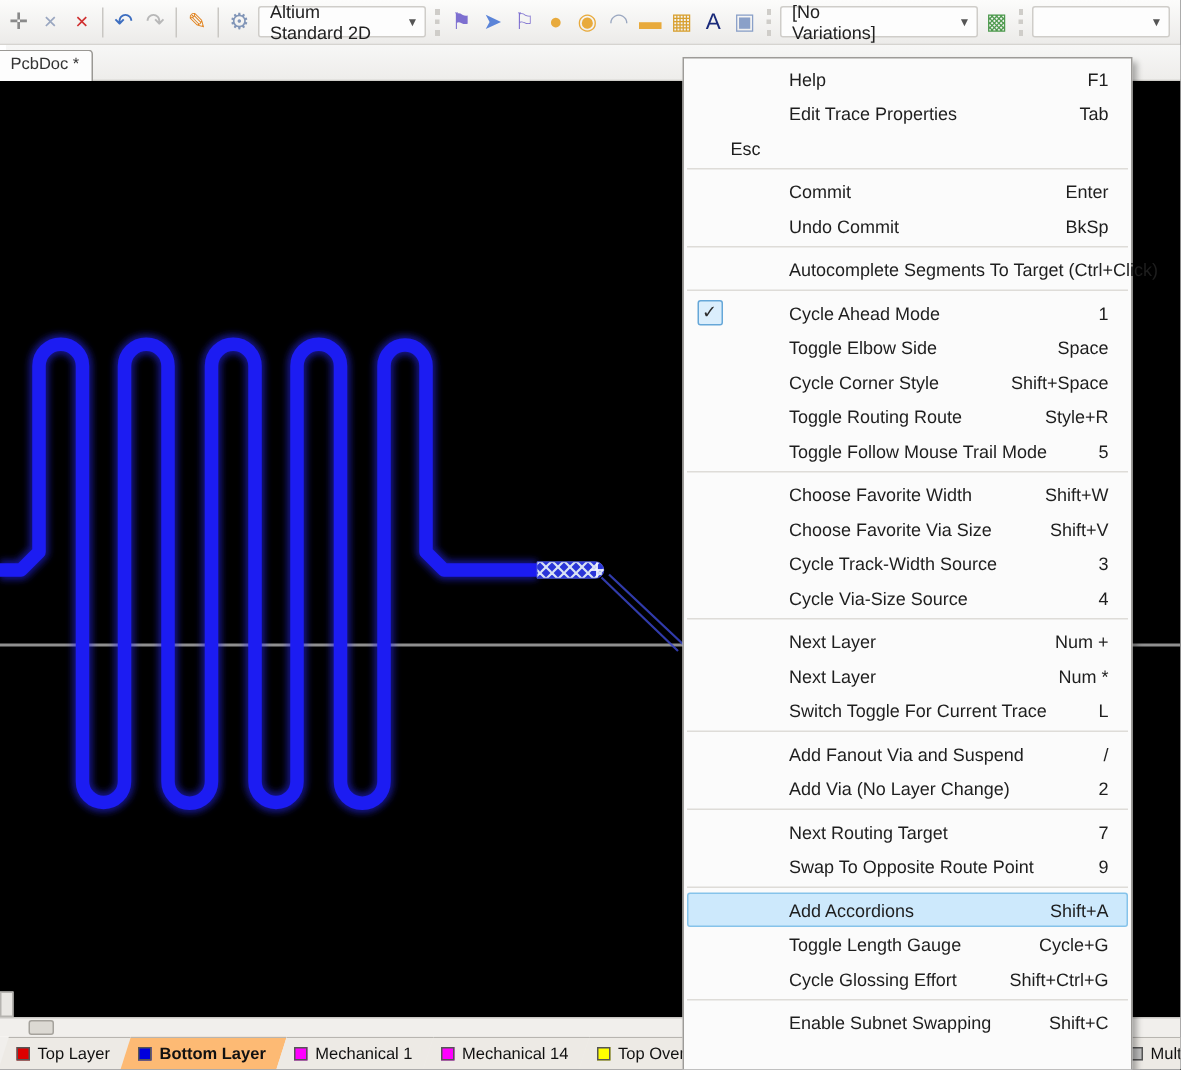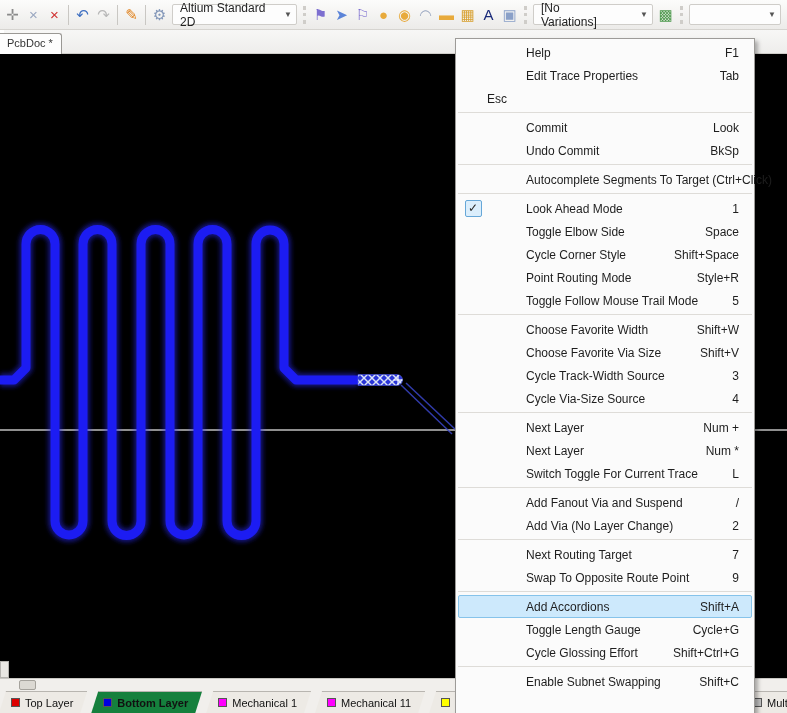--- a/index.html
+++ b/index.html
@@ -21,22 +21,22 @@
     font-size:15px; border-radius:2px; cursor:default; flex:0 0 auto;
   }
   .tbsep { width:1px; height:20px; background:#c9c7c3; margin:0 3px; flex:0 0 auto; }
   .tbdot { width:3px; height:18px; border-left:3px dotted #cfcdc9; margin:0 4px; flex:0 0 auto; }
   .combo {
     height:21px; background:#fdfdfd; border:1px solid #cfcdc9; border-radius:2px;
     display:flex; align-items:center; justify-content:space-between;
     padding:0 4px 0 7px; font-size:12px; color:#222; flex:0 0 auto; margin:0 2px;
   }
   .combo .caret { font-size:8px; color:#555; margin-left:6px; }
-  [data-name="view-configuration-combo"]  { width:125px; }
-  [data-name="variations-combo"]          { width:120px;gap:36px; }
+  [data-name="view-configuration-combo"]  { width:112px; }
+  [data-name="variations-combo"]          { width:132px;gap:36px; }
   [data-name="unnamed-combo"]             { width:92px;  }
 
   
   .doctab-bar {
     position:absolute; left:4px; top:30px; width:787px; height:24px;
     background:linear-gradient(#f7f7f6,#eeedeb);
     border-bottom:1px solid #cfcdc9;
   }
   .doctab {
     position:absolute; left:-10px; top:3px; height:21px;
@@ -62,29 +62,29 @@
   }
   .hthumb {
     position:absolute; left:19px; top:1px; width:17px; height:10px;
     background:#dcd9d3; border:1px solid #a5a29c; border-radius:2px;
   }
 
   
   .layer-tabs {
     position:absolute; left:0; top:691px; width:760px; height:22px;
     background:#f1efec; display:flex; align-items:stretch; padding-left:6px;
-    font-size:11px; color:#111;gap:11px;
+    font-size:11px; color:#111;
   }
   .ltab {
     display:flex; align-items:center; gap:5px; padding:0 14px 0 12px;
     background:#edeae5; border-top:1px solid #b8b5b0;
     clip-path:polygon(7px 0, 100% 0, calc(100% - 7px) 100%, 0 100%);
     margin-left:-7px; white-space:nowrap; cursor:default;
   }
-  .ltab.active { background:#15803d; font-weight:bold; }
+  .ltab.active { background:#fdba74; font-weight:bold; }
   .ltab .swatch { width:9px; height:9px; border:1px solid #555; flex:0 0 auto; }
   .ltab.floating { position:absolute; left:748px; top:0; height:22px; }
 
   
   .menu {
     position:absolute; left:455px; top:38px; width:300px; height:700px;
     background:#fbfbfb; border:1px solid #9d9b98;
     box-shadow:3px 3px 4px rgba(0,0,0,.3);
     padding:2px 0; z-index:10; font-size:12px; color:#1e1e1e;
   }
@@ -209,21 +209,21 @@
       <div class="ltab active" data-name="layer-tab-bottom-layer">
         <span class="swatch" data-name="layer-color-swatch" style="background: rgb(0, 0, 221);"></span>
         <span data-name="layer-tab-label">Bottom Layer</span>
       </div>
       <div class="ltab" data-name="layer-tab-mechanical-1">
         <span class="swatch" data-name="layer-color-swatch" style="background: rgb(255, 0, 255);"></span>
         <span data-name="layer-tab-label">Mechanical 1</span>
       </div>
       <div class="ltab" data-name="layer-tab-mechanical-13">
         <span class="swatch" data-name="layer-color-swatch" style="background: rgb(255, 0, 255);"></span>
-        <span data-name="layer-tab-label">Mechanical 11</span>
+        <span data-name="layer-tab-label">Mechanical 14</span>
       </div>
       <div class="ltab" data-name="layer-tab-top-overlay">
         <span class="swatch" data-name="layer-color-swatch" style="background: rgb(255, 255, 0);"></span>
         <span data-name="layer-tab-label">Top Overlay</span>
       </div>
       <div class="ltab" data-name="layer-tab-bottom-overlay">
         <span class="swatch" data-name="layer-color-swatch" style="background: rgb(128, 128, 0);"></span>
         <span data-name="layer-tab-label">Bottom Overlay</span>
       </div>
       <div class="ltab floating" data-name="layer-tab-multilayer">
@@ -244,54 +244,54 @@
         <span class="mshortcut" data-name="menu-item-shortcut">Tab</span>
       </div>
       <div class="mitem" data-name="menu-item-suspend">
         <span class="gutter" data-name="menu-item-gutter"></span>
         <span class="mshortcut" data-name="menu-item-shortcut">Esc</span>
       </div>
       <div class="msep" data-name="menu-separator"></div>
       <div class="mitem" data-name="menu-item-commit">
         <span class="gutter" data-name="menu-item-gutter"></span>
         <span class="mlabel" data-name="menu-item-label">Commit</span>
-        <span class="mshortcut" data-name="menu-item-shortcut">Look</span>
+        <span class="mshortcut" data-name="menu-item-shortcut">Enter</span>
       </div>
       <div class="mitem" data-name="menu-item-undo-commit">
         <span class="gutter" data-name="menu-item-gutter"></span>
         <span class="mlabel" data-name="menu-item-label">Undo Commit</span>
         <span class="mshortcut" data-name="menu-item-shortcut">BkSp</span>
       </div>
       <div class="msep" data-name="menu-separator"></div>
       <div class="mitem" data-name="menu-item-autocomplete-segments">
         <span class="gutter" data-name="menu-item-gutter"></span>
         <span class="mlabel" data-name="menu-item-label">Autocomplete Segments To Target (Ctrl+Click)</span>
         <span class="mshortcut" data-name="menu-item-shortcut"></span>
       </div>
       <div class="msep" data-name="menu-separator"></div>
       <div class="mitem" data-name="menu-item-look-ahead-mode">
         <span class="gutter" data-name="menu-item-gutter">
           <span class="checkbox" data-name="checkmark-icon">✓</span>
         </span>
-        <span class="mlabel" data-name="menu-item-label">Look Ahead Mode</span>
+        <span class="mlabel" data-name="menu-item-label">Cycle Ahead Mode</span>
         <span class="mshortcut" data-name="menu-item-shortcut">1</span>
       </div>
       <div class="mitem" data-name="menu-item-toggle-elbow-side">
         <span class="gutter" data-name="menu-item-gutter"></span>
         <span class="mlabel" data-name="menu-item-label">Toggle Elbow Side</span>
         <span class="mshortcut" data-name="menu-item-shortcut">Space</span>
       </div>
       <div class="mitem" data-name="menu-item-cycle-corner-style">
         <span class="gutter" data-name="menu-item-gutter"></span>
         <span class="mlabel" data-name="menu-item-label">Cycle Corner Style</span>
         <span class="mshortcut" data-name="menu-item-shortcut">Shift+Space</span>
       </div>
       <div class="mitem" data-name="menu-item-toggle-routing-mode">
         <span class="gutter" data-name="menu-item-gutter"></span>
-        <span class="mlabel" data-name="menu-item-label">Point Routing Mode</span>
+        <span class="mlabel" data-name="menu-item-label">Toggle Routing Route</span>
         <span class="mshortcut" data-name="menu-item-shortcut">Style+R</span>
       </div>
       <div class="mitem" data-name="menu-item-toggle-follow-mouse-trail">
         <span class="gutter" data-name="menu-item-gutter"></span>
         <span class="mlabel" data-name="menu-item-label">Toggle Follow Mouse Trail Mode</span>
         <span class="mshortcut" data-name="menu-item-shortcut">5</span>
       </div>
       <div class="msep" data-name="menu-separator"></div>
       <div class="mitem" data-name="menu-item-choose-favorite-width">
         <span class="gutter" data-name="menu-item-gutter"></span>

